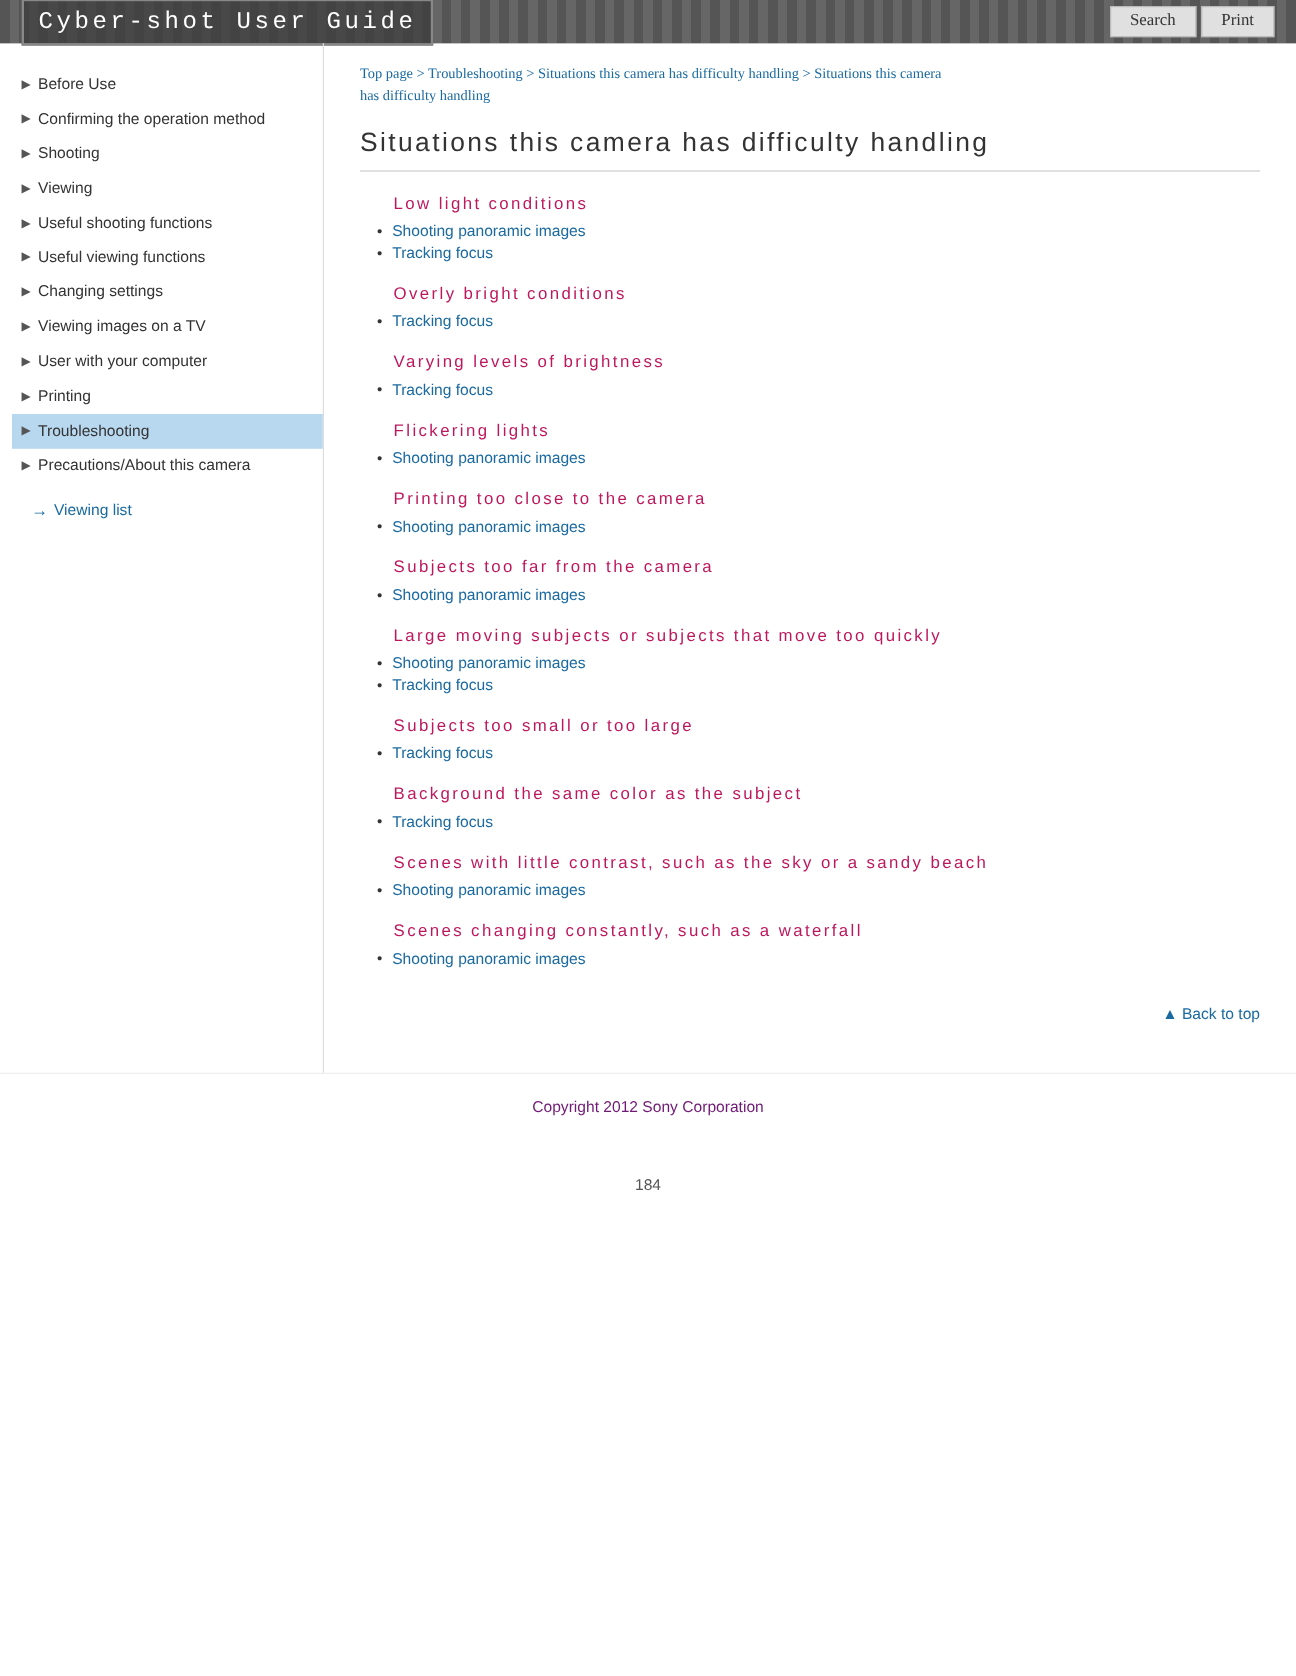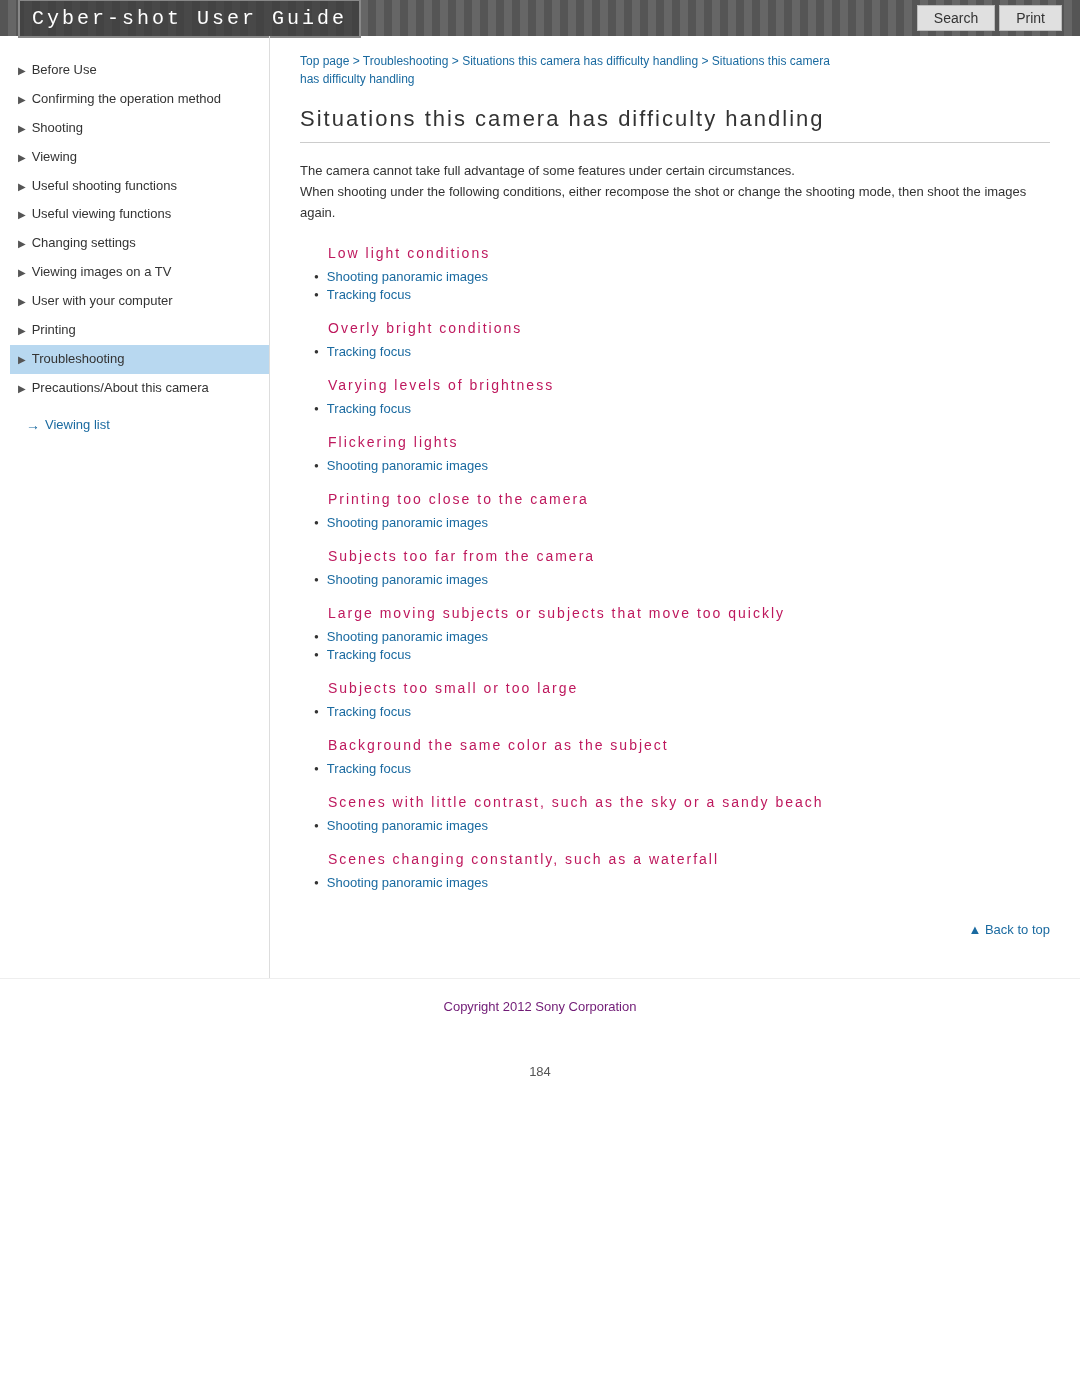--- a/index.html
+++ b/index.html
@@ -41,20 +41,21 @@
       display: flex;
       gap: 4px;
     }
     .header-btn {
       background: #e0e0e0;
       border: 1px solid #bbb;
       padding: 4px 16px;
       font-size: 14px;
       cursor: pointer;
       color: #333;
+      font-family: Liberation Serif, serif;
     }
 
     
     .page-wrapper {
       display: flex;
       padding: 0;
     }
 
     
     .sidebar {
@@ -103,20 +104,21 @@
       flex: 1;
       padding: 16px 30px 30px 30px;
     }
 
     
     .breadcrumb {
       font-size: 12px;
       color: #1a6aa0;
       margin-bottom: 18px;
       line-height: 1.5;
+      font-family: Liberation Serif, serif;
     }
     .breadcrumb a {
       color: #1a6aa0;
       text-decoration: none;
     }
 
     
     .page-title {
       font-size: 22px;
       font-weight: normal;
@@ -274,24 +276,20 @@
       <span> &gt; </span>
       <a href="#">Troubleshooting</a>
       <span> &gt; </span>
       <a href="#">Situations this camera has difficulty handling</a>
       <span> &gt; </span>
       <a href="#">Situations this camera<br>has difficulty handling</a>
     </div>
 
     <h1 class="page-title">Situations this camera has difficulty handling</h1>
 
-    <div class="intro-text">
-      <span>The camera cannot take full advantage of some features under certain circumstances.</span><br>
-      <span>When shooting under the following conditions, either recompose the shot or change the shooting mode, then shoot the images again.</span>
-    </div>
 
     <div id="sections-container">
         <div class="section">
           <h2 class="section-title">Low light conditions</h2>
           <ul class="section-list">
             <li>
               <a href="#">Shooting panoramic images</a>
             </li>
             <li>
               <a href="#">Tracking focus</a>

